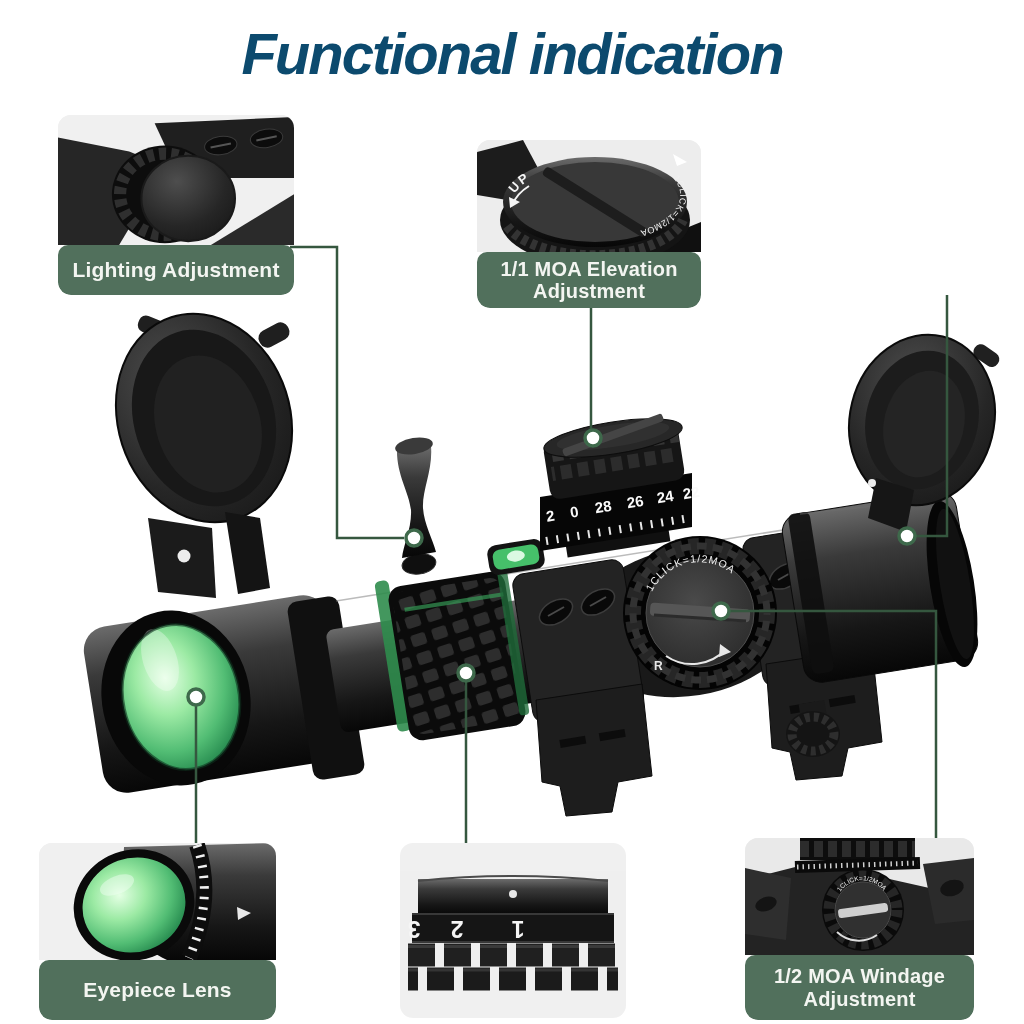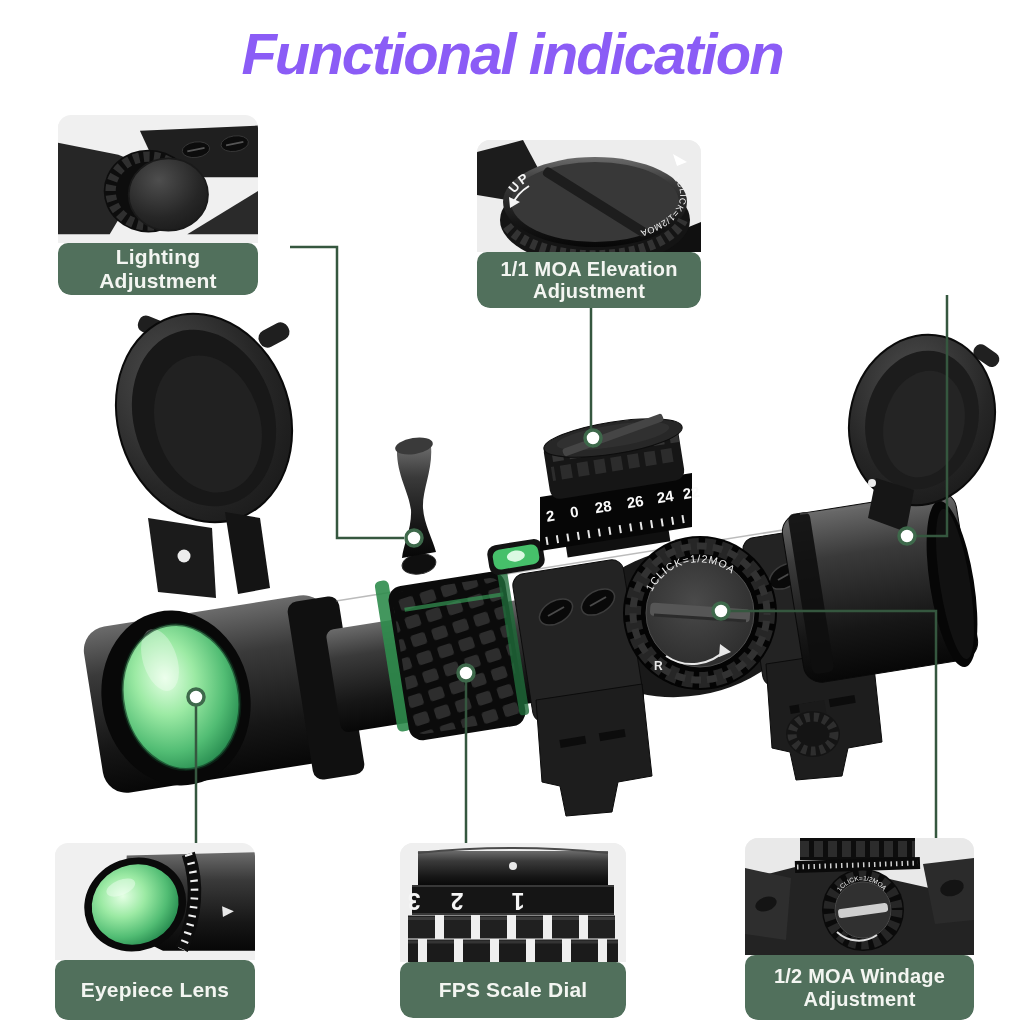--- a/index.html
+++ b/index.html
@@ -1,19 +1,19 @@
 <!DOCTYPE html>
 <html><head>
 <meta charset="utf-8">
 <style>
   html,body{margin:0;padding:0;background:#fff;}
   .stage{position:relative;width:1024px;height:1024px;background:#fff;overflow:hidden;
          font-family:"Liberation Sans",sans-serif;}
   .page-title{position:absolute;top:20px;left:0;width:1024px;text-align:center;
-    font-size:58px;font-weight:bold;font-style:italic;letter-spacing:-2px;color:#8b5cf6;}
+    font-size:58px;font-weight:bold;font-style:italic;letter-spacing:-2px;color:#0c4a6e;}
   .card{position:absolute;border-radius:13px;overflow:hidden;display:flex;flex-direction:column;}
   .photo{flex:1 1 auto;background:#f0f0f0;}
   .photo svg{display:block;width:100%;height:100%;}
   .label{background:#51705c;color:#f3f5f1;font-weight:bold;display:flex;flex-direction:column;
     align-items:center;justify-content:center;text-align:center;line-height:1.12;
     letter-spacing:.2px;border-radius:10px 10px 13px 13px;}
   .label.single{font-size:21px;}
   .label.double{font-size:20px;}
   .overlay{position:absolute;left:0;top:0;width:1024px;height:1024px;}
   svg text{font-family:"Liberation Sans",sans-serif;}
@@ -196,21 +196,21 @@
     <g fill="#ffffff" stroke="#3e694b" stroke-width="3.5">
       <circle cx="414" cy="538" r="8"></circle>
       <circle cx="593" cy="438" r="8"></circle>
       <circle cx="907" cy="536" r="8"></circle>
       <circle cx="196" cy="697" r="8"></circle>
       <circle cx="466" cy="673" r="8"></circle>
       <circle cx="721" cy="611" r="8"></circle>
     </g>
   </svg>
 
-  <div class="card" style="left:58px;top:115px;width:200px;height:180px">
+  <div class="card" style="left:58px;top:115px;width:236px;height:180px">
     <div class="photo">
       <svg viewBox="0 0 232 128">
         <rect width="232" height="128" fill="#f0f0f0"></rect>
         <path d="M95,8 L232,2 L232,62 L120,62 Z" fill="#1f1f1f"></path>
         <ellipse cx="160" cy="30" rx="16" ry="9" fill="#0c0c0c" stroke="#3a3a3a" transform="rotate(-8 160 30)"></ellipse>
         <line x1="150" y1="32" x2="170" y2="28" stroke="#555" stroke-width="2"></line>
         <ellipse cx="205" cy="23" rx="16" ry="9" fill="#0c0c0c" stroke="#3a3a3a" transform="rotate(-8 205 23)"></ellipse>
         <line x1="195" y1="25" x2="215" y2="21" stroke="#555" stroke-width="2"></line>
         <path d="M0,22 L70,36 C90,43 96,56 91,76 L60,128 L0,128 Z" fill="#262626"></path>
         <path d="M150,128 L232,78 L232,128 Z" fill="#2a2a2a"></path>
@@ -246,21 +246,21 @@
         <polygon points="196,14 210,22 200,26" fill="#ffffff"></polygon>
       </svg>
     </div>
     <div class="label double" style="height:56px">
       <span>1/1 MOA Elevation</span>
       <span>Adjustment</span>
     </div>
   </div>
 
 
-  <div class="card" style="left:55px;top:843px;width:200px;height:177px">
+  <div class="card" style="left:39px;top:843px;width:237px;height:177px">
     <div class="photo">
       <svg viewBox="0 0 237 117">
         <rect width="237" height="117" fill="#f0f0f0"></rect>
         <path d="M85,4 L237,0 L237,117 L128,117 C98,102 78,86 83,40 Z" fill="url(#gMetal)"></path>
         <path d="M158,2 Q176,56 150,115" fill="none" stroke="#0d0d0d" stroke-width="16"></path>
         <path d="M158,2 Q176,56 150,115" fill="none" stroke="#f0f0f0" stroke-width="9" stroke-dasharray="2.5 8"></path>
         <polygon points="198,64 212,70 199,77" fill="#e8e8e8"></polygon>
         <ellipse cx="95" cy="62" rx="61" ry="55" fill="#0a0a0a" transform="rotate(-20 95 62)"></ellipse>
         <ellipse cx="95" cy="62" rx="52" ry="47" fill="url(#gLens)" transform="rotate(-20 95 62)"></ellipse>
         <ellipse cx="78" cy="42" rx="18" ry="9" fill="#f2fff4" opacity="0.45" transform="rotate(-22 78 42)"></ellipse>
@@ -284,23 +284,20 @@
         <g fill="#f5f5f5" font-size="23" font-weight="bold" text-anchor="middle">
           <text x="14" y="66" transform="rotate(180 14 58)">3</text>
           <text x="57" y="66" transform="rotate(180 57 58)">2</text>
           <text x="118" y="66" transform="rotate(180 118 58)">1</text>
         </g>
         <line x1="8" y1="84" x2="218" y2="84" stroke="#202020" stroke-width="23" stroke-dasharray="27 9"></line>
         <line x1="8" y1="75.5" x2="218" y2="75.5" stroke="#3a3a3a" stroke-width="3" stroke-dasharray="27 9"></line>
         <line x1="8" y1="108" x2="218" y2="108" stroke="#1b1b1b" stroke-width="23" stroke-dasharray="27 9" stroke-dashoffset="17"></line>
         <line x1="8" y1="99" x2="218" y2="99" stroke="#343434" stroke-width="3" stroke-dasharray="27 9" stroke-dashoffset="17"></line>
       </svg>
-    </div>
-    <div class="label single" style="height:56px">
-      <span>FPS Scale Dial</span>
     </div>
   </div>
 
   <div class="card" style="left:745px;top:838px;width:229px;height:182px">
     <div class="photo">
       <svg viewBox="0 0 229 117">
         <rect width="229" height="117" fill="#e9e9e9"></rect>
         <path d="M0,42 L62,26 L122,36 L229,60 L229,117 L0,117 Z" fill="#232323"></path>
         <path d="M0,30 L46,40 L41,102 L0,96 Z" fill="#2e2e2e"></path>
         <ellipse cx="21" cy="66" rx="11" ry="7" fill="#141414" transform="rotate(-20 21 66)"></ellipse>

